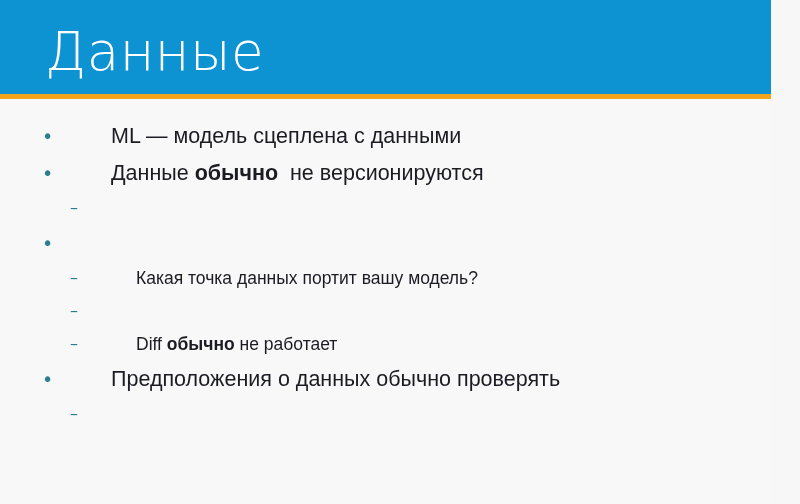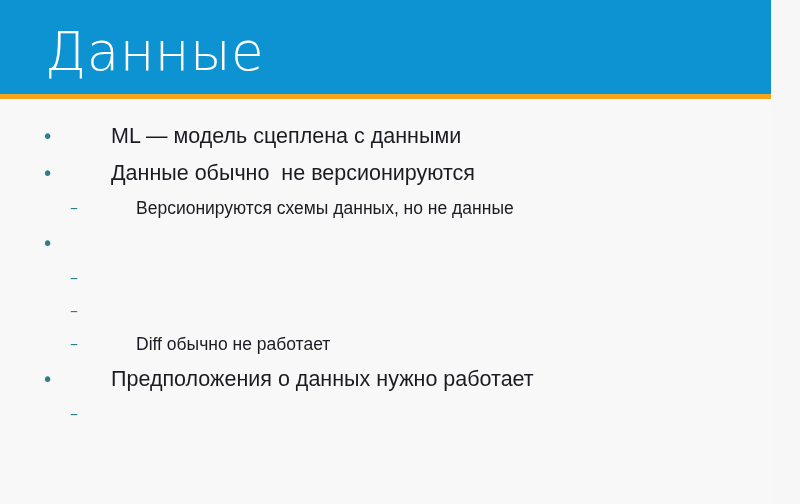--- a/index.html
+++ b/index.html
@@ -88,37 +88,37 @@
     left: 70px;
     top: 0;
     font-size: 16px;
     line-height: 31px;
   }
   .txt {
     white-space: pre;
     margin-left: 48px;
   }
   .txt b {
-    font-weight: normal;
+    font-weight: bold;
   }
 </style>
 </head>
 <body>
 
 <div class="slide">
 
   <div class="title-band"></div>
   <div class="title-text">Данные</div>
   <div class="accent-rule"></div>
 
   <div class="content">
       <div class="line lvl1"><span class="marker">•</span><span class="txt">ML — модель сцеплена с данными</span></div>
       <div class="line lvl1"><span class="marker">•</span><span class="txt">Данные <b>обычно</b>  не версионируются</span></div>
-      <div class="line lvl2"><span class="marker">–</span><span class="txt">Версионируются схемы данных, но не данные</span></div>
+      <div class="line lvl2"><span class="marker">–</span></div>
       <div class="line lvl1"><span class="marker">•</span></div>
-      <div class="line lvl2"><span class="marker">–</span></div>
+      <div class="line lvl2"><span class="marker">–</span><span class="txt">Какая точка данных портит вашу модель?</span></div>
       <div class="line lvl2"><span class="marker">–</span></div>
       <div class="line lvl2"><span class="marker">–</span><span class="txt">Diff <b>обычно</b> не работает</span></div>
-      <div class="line lvl1"><span class="marker">•</span><span class="txt">Предположения о данных нужно работает</span></div>
+      <div class="line lvl1"><span class="marker">•</span><span class="txt">Предположения о данных обычно проверять</span></div>
       <div class="line lvl2"><span class="marker">–</span></div>
     </div>
 
 </div>
 
 </body></html>

